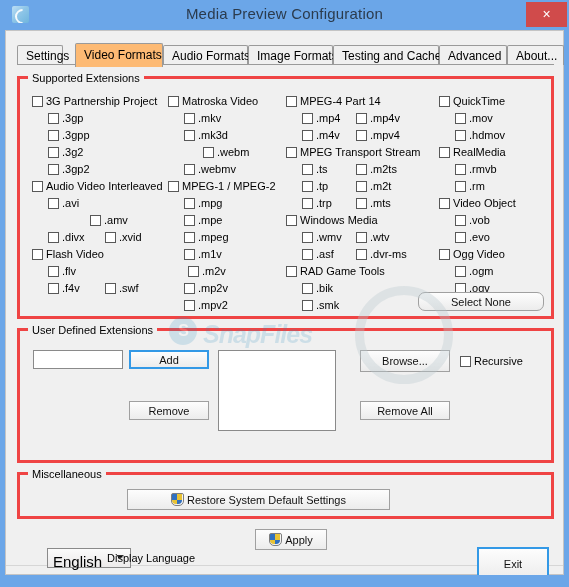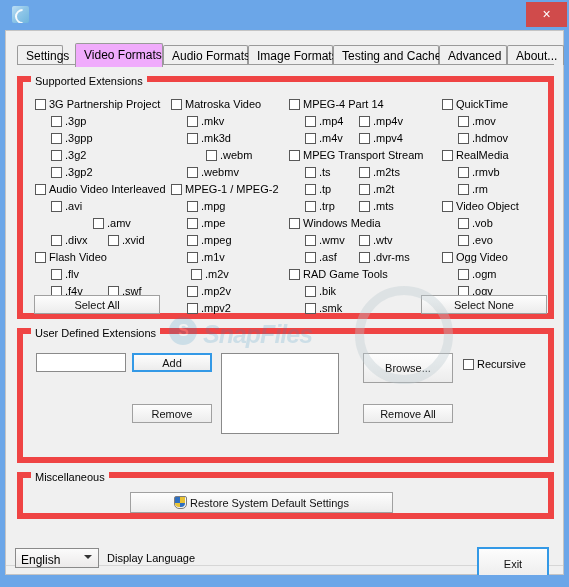--- a/index.html
+++ b/index.html
@@ -27,25 +27,25 @@
   
   .client{position:absolute;left:5px;top:30px;width:559px;height:545px;
     background:#F0F0F0;border:1px solid #c4c4c4;box-sizing:border-box;}
 
   
   .tabstrip{position:absolute;left:11px;top:12px;height:22px;}
   .tab{position:absolute;top:2px;height:20px;line-height:20px;padding:0 8px;
     background:#F0F0F0;border:1px solid #9a9a9a;border-bottom:none;font-size:12px;
     box-sizing:border-box;white-space:nowrap;cursor:pointer;
     border-radius:2px 2px 0 0;}
-  .tab.active{top:0;height:24px;line-height:22px;background:#f0abfc;border-color:#9a9a9a;z-index:3;}
+  .tab.active{top:0;height:24px;line-height:22px;background:#fdba74;border-color:#9a9a9a;z-index:3;}
   .tabline{position:absolute;left:11px;top:33px;width:537px;height:1px;background:#9a9a9a;}
 
   
-  .group{position:absolute;border:6px solid #ef4444;box-sizing:border-box;}
+  .group{position:absolute;border:3px solid #ef4444;box-sizing:border-box;}
   .group>.glabel{position:absolute;top:-7px;left:8px;background:#F0F0F0;padding:0 4px;font-size:11px;}
 
   
   .cb{position:absolute;white-space:nowrap;font-size:11px;line-height:12px;}
   .cb .box{display:inline-block;width:11px;height:11px;border:1px solid #585858;background:#fff;
     vertical-align:-2px;margin-right:3px;box-sizing:border-box;}
   .cb .lbl{vertical-align:0px;}
 
   
   .btn{position:absolute;box-sizing:border-box;border:1px solid #a0a0a0;
@@ -61,21 +61,21 @@
   .shield .q2{left:6px;top:1px;width:5px;height:6px;background:#e8c234;}
   .shield .q3{left:1px;top:7px;width:5px;height:4px;background:#e8c234;border-radius:0 0 0 4px;}
   .shield .q4{left:6px;top:7px;width:5px;height:4px;background:#2f6fc0;border-radius:0 0 4px 0;}
   .shield .ol{left:0;top:0;width:13px;height:13px;border:1px solid #7d7d7d;border-radius:2px 2px 5px 5px;box-sizing:border-box;}
 
   
   .textbox{position:absolute;box-sizing:border-box;border:1px solid #8a8a8a;background:#fff;}
   .listbox{position:absolute;box-sizing:border-box;border:1px solid #8a8a8a;background:#fff;}
 
   .combo{position:absolute;box-sizing:border-box;border:1px solid #8a8a8a;
-    background:linear-gradient(#fbfbfb,#eceaea);font-size:12px;cursor:pointer;}
+    background:linear-gradient(#fbfbfb,#eceaea);font-size:15px;cursor:pointer;margin-left:32px;}
   .combo .ctext{position:absolute;left:5px;top:4px;}
   .combo .carrow{position:absolute;right:6px;top:6px;width:0;height:0;
     border-left:4px solid transparent;border-right:4px solid transparent;border-top:4px solid #333;}
 
   .statictext{position:absolute;font-size:11px;}
 
   
   .wm{position:absolute;left:175px;top:318px;width:230px;height:34px;
     opacity:.18;pointer-events:none;font-style:italic;font-weight:bold;
     font-size:25px;color:#2f8fbf;letter-spacing:-1px;}
@@ -88,20 +88,21 @@
 </style>
 </head>
 <body>
 
 <div id="app">
 
   <div class="titlebar">
     <div class="app-icon">
         <div class="arc"></div>
       </div>
+    <div class="win-title">Media Preview Configuration</div>
     <div class="closebtn">×</div>
   </div>
 
   <div class="client">
 
     <div class="tabstrip">
       <div class="tab" style="left:0px;width:46px;">Settings</div>
       <div class="tab active" style="left:58px;width:88px;">Video Formats</div>
       <div class="tab" style="left:146px;width:85px;">Audio Formats</div>
       <div class="tab" style="left:231px;width:85px;">Image Formats</div>
@@ -170,26 +171,21 @@
       <div class="cb" style="left:419px;top:67px;"><span class="box"></span><span class="lbl">RealMedia</span></div>
       <div class="cb" style="left:435px;top:84px;"><span class="box"></span><span class="lbl">.rmvb</span></div>
       <div class="cb" style="left:435px;top:101px;"><span class="box"></span><span class="lbl">.rm</span></div>
       <div class="cb" style="left:419px;top:118px;"><span class="box"></span><span class="lbl">Video Object</span></div>
       <div class="cb" style="left:435px;top:135px;"><span class="box"></span><span class="lbl">.vob</span></div>
       <div class="cb" style="left:435px;top:152px;"><span class="box"></span><span class="lbl">.evo</span></div>
       <div class="cb" style="left:419px;top:169px;"><span class="box"></span><span class="lbl">Ogg Video</span></div>
       <div class="cb" style="left:435px;top:186px;"><span class="box"></span><span class="lbl">.ogm</span></div>
       <div class="cb" style="left:435px;top:203px;"><span class="box"></span><span class="lbl">.ogv</span></div>
 
-      <div class="btn" style="left:11px;top:213px;width:126px;height:19px;">
-        <div class="inner">
-            <span>Select All</span>
-          </div>
-      </div>
-      <div class="btn" style="left:398px;top:213px;width:126px;height:19px;">
+      <div class="btn" style="left:398px;top:213px;width:126px;height:19px;border-radius:7px;">
         <div class="inner">
             <span>Select None</span>
           </div>
       </div>
     </div>
 
     <div class="group" style="left:11px;top:297px;width:537px;height:135px;">
       <div class="glabel">User Defined Extensions</div>
 
       <input class="textbox" style="left: 13px; top: 19px; width: 90px; height: 19px; padding: 0px 4px; font-size: 11px; font-family: &quot;Liberation Sans&quot;, sans-serif;" value="" placeholder="">
@@ -199,21 +195,21 @@
           </div>
       </div>
       <div class="btn" style="left:109px;top:70px;width:80px;height:19px;">
         <div class="inner">
             <span>Remove</span>
           </div>
       </div>
 
       <div class="listbox" style="left:198px;top:19px;width:118px;height:81px;"></div>
 
-      <div class="btn" style="left:340px;top:19px;width:90px;height:30px;">
+      <div class="btn" style="left:340px;top:19px;width:90px;height:22px;">
         <div class="inner">
             <span>Browse...</span>
           </div>
       </div>
       <div class="cb" style="left:440px;top:24px;"><span class="box"></span><span class="lbl">Recursive</span></div>
 
       <div class="btn" style="left:340px;top:70px;width:90px;height:19px;">
         <div class="inner">
             <span>Remove All</span>
           </div>
@@ -229,20 +225,32 @@
               <i class="q2"></i>
               <i class="q3"></i>
               <i class="q4"></i>
               <i class="ol"></i>
             </span>
           <span>Restore System Default Settings</span>
         </div>
       </div>
     </div>
 
+    <div class="btn" style="left:249px;top:498px;width:72px;height:21px;">
+      <div class="inner">
+        <span class="shield">
+            <i class="q1"></i>
+            <i class="q2"></i>
+            <i class="q3"></i>
+            <i class="q4"></i>
+            <i class="ol"></i>
+          </span>
+        <span>Apply</span>
+      </div>
+    </div>
 
     <div style="position:absolute;left:0;top:534px;width:557px;height:1px;background:#d6d6d6;"></div>
 
   </div>
 
   <div class="combo" style="left:15px;top:548px;width:84px;height:20px;">
     <span class="ctext">English</span>
     <span class="carrow"></span>
   </div>
   <div class="statictext" style="left:107px;top:552px;">Display Language</div>

